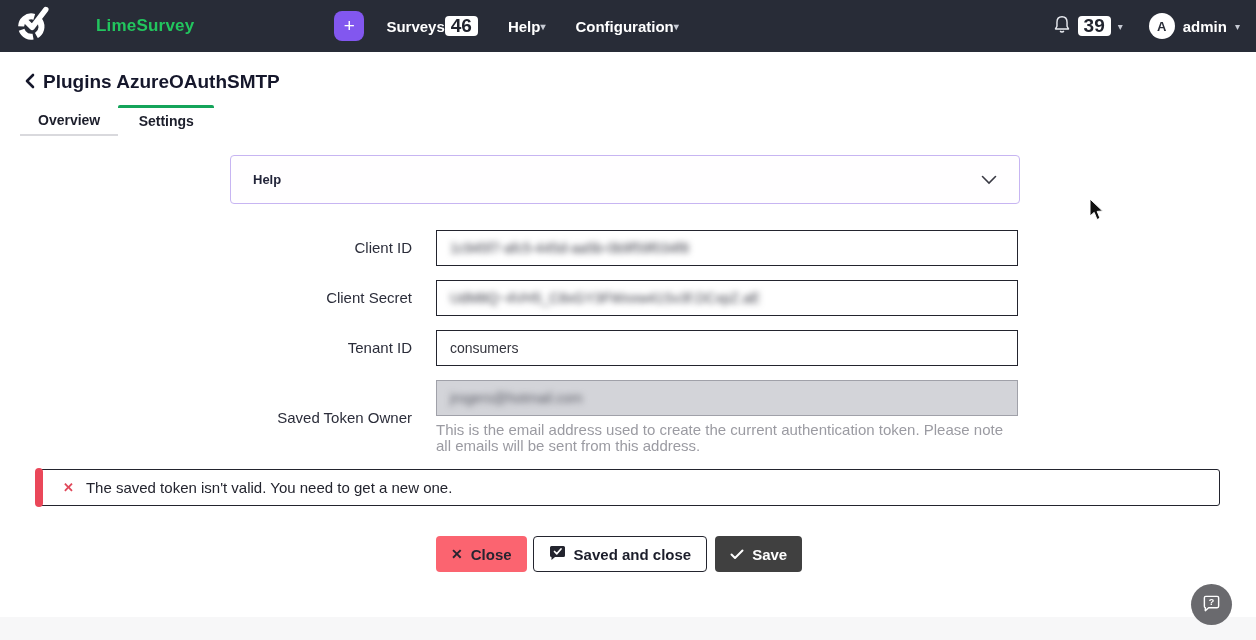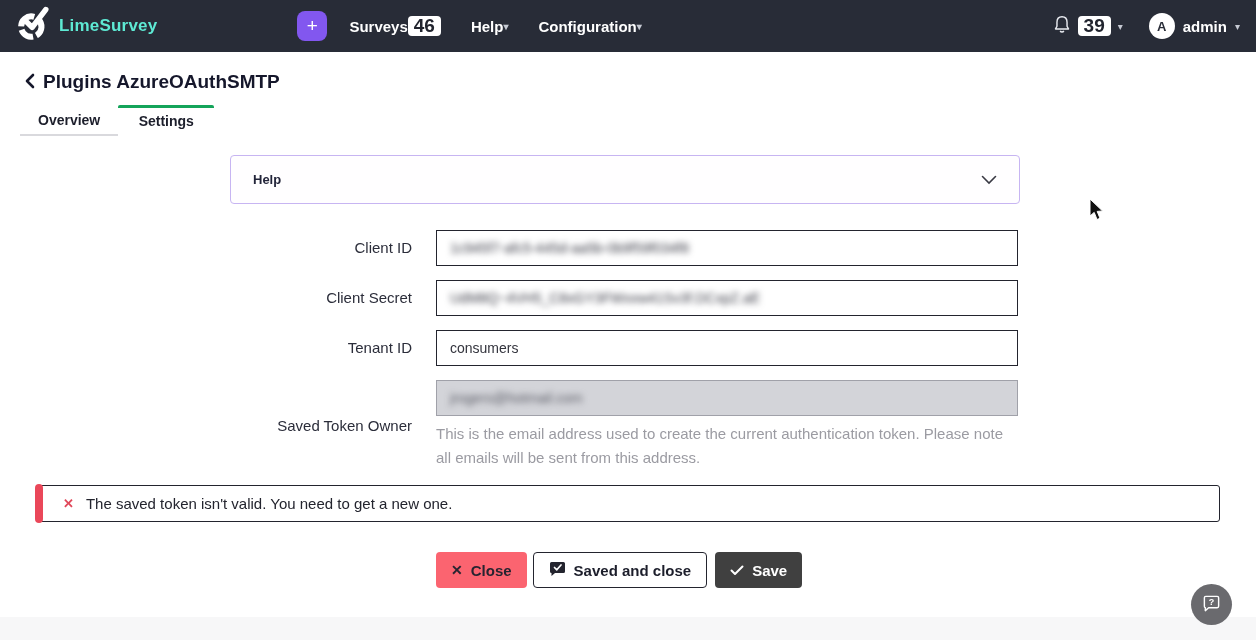--- a/index.html
+++ b/index.html
@@ -14,21 +14,21 @@
 
   
   .navbar {
     height: 52px;
     background: #282c37;
     display: flex;
     align-items: center;
     padding: 0 16px;
   }
   .brand { display:flex; align-items:center; gap:9px; cursor:pointer; }
-  .brand-text { color:#5eead4; font-size:17px; font-weight:bold; letter-spacing:.2px; }
+  .brand-text { color:#22c55e; font-size:17px; font-weight:bold; letter-spacing:.2px;margin-left:37px; }
   .nav-center { display:flex; align-items:center; margin-left:140px; gap:14px; }
   .add-btn {
     width:30px; height:30px; border:none; border-radius:8px;
     background:#8257ef; color:#ffffff; font-size:19px; line-height:28px;
     cursor:pointer; display:flex; align-items:center; justify-content:center;
   }
   .nav-link {
     display:flex; align-items:center; 
     color:#ffffff; font-size:15px; font-weight:bold;
     text-decoration:none; padding:6px 8px; cursor:pointer; white-space:nowrap;
@@ -89,21 +89,21 @@
     background:#ffffff; font-family:"Liberation Sans",sans-serif;
     font-size:14px; color:#33343d; padding:0 13px; line-height:34px;
     display:block; overflow:hidden; white-space:nowrap;
   }
   .text-input.disabled {
     background:#d3d4d9; border:1px solid #a0a1a9; cursor:default;
   }
   .blur-text { filter: blur(3px); user-select:none; color:#3a3b46; }
   .text-input.disabled .blur-text { color:#5b5c66; }
   .field-help {
-    margin-top:6px; font-size:15px; color:#9b9ba2; line-height:24px; width:582px;
+    margin-top:6px; font-size:15px; color:#9b9ba2; line-height:16px; width:582px;
   }
 
   
   .alert {
     position:relative; margin:15px 0 0 36px; width:1184px; height:37px;
     border:1px solid #23242e; border-radius:3px; background:#ffffff;
     display:flex; align-items:center; padding-left:26px; gap:12px;
   }
   .alert-bar {
     position:absolute; left:-2px; top:-2px; bottom:-2px; width:8px;

